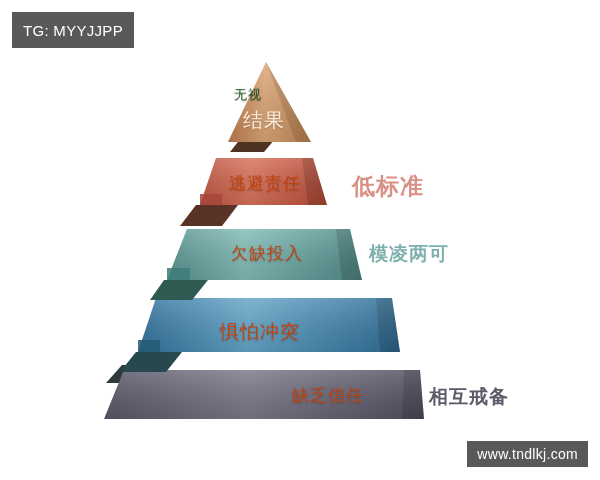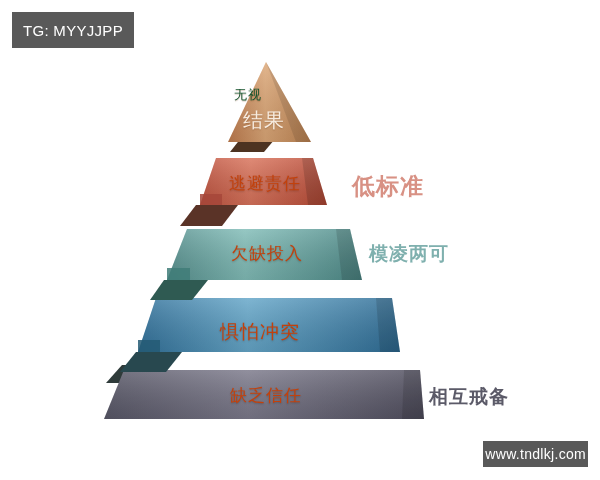--- a/index.html
+++ b/index.html
@@ -40,21 +40,21 @@
     left: 12px;
     top: 12px;
     height: 36px;
     padding: 0 11px;
     font-size: 15px;
   }
   #tag-bottomright {
     right: 12px;
     bottom: 13px;
     height: 26px;
-    padding: 0 2px;
+    padding: 0 10px;
     font-size: 14px;
   }
 
   
   #pyramid-svg {
     position: absolute;
     left: 0;
     top: 0;
     width: 600px;
     height: 480px;
@@ -92,20 +92,21 @@
     font-size: 17px;
   }
   #caption-4 {
     left: 172px; top: 311px; width: 176px;
     font-size: 19px;
     margin-top: 8px;
   }
   #caption-5 {
     left: 168px; top: 384px; width: 196px;
     font-size: 17px;
+    text-align: right;
   }
 
   
   .side-label {
     position: absolute;
     font-family: "Liberation Sans", "DejaVu Sans", sans-serif;
     white-space: nowrap;
     font-weight: bold;
     letter-spacing: 1px;
     pointer-events: none;

